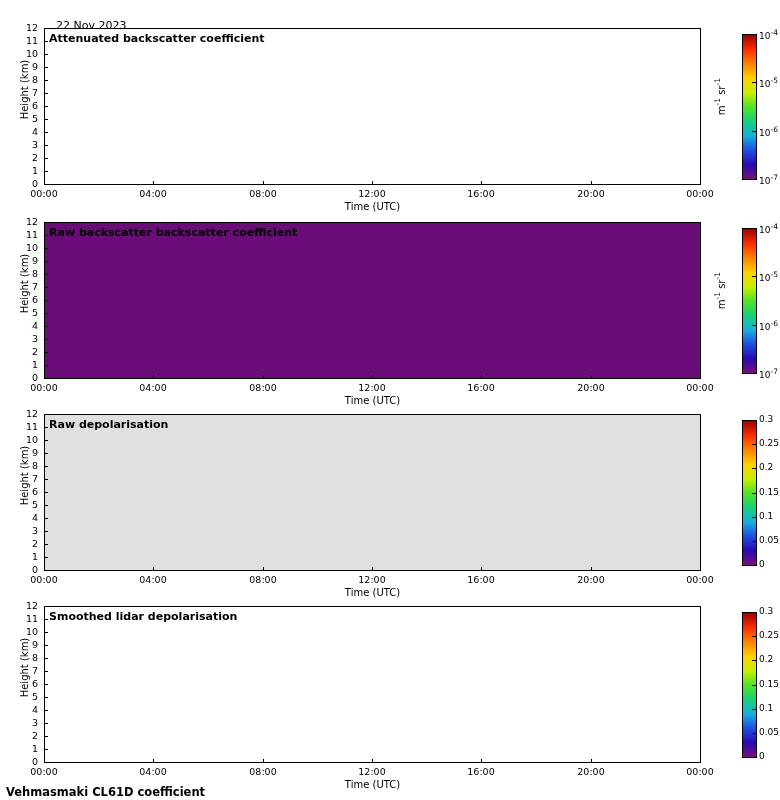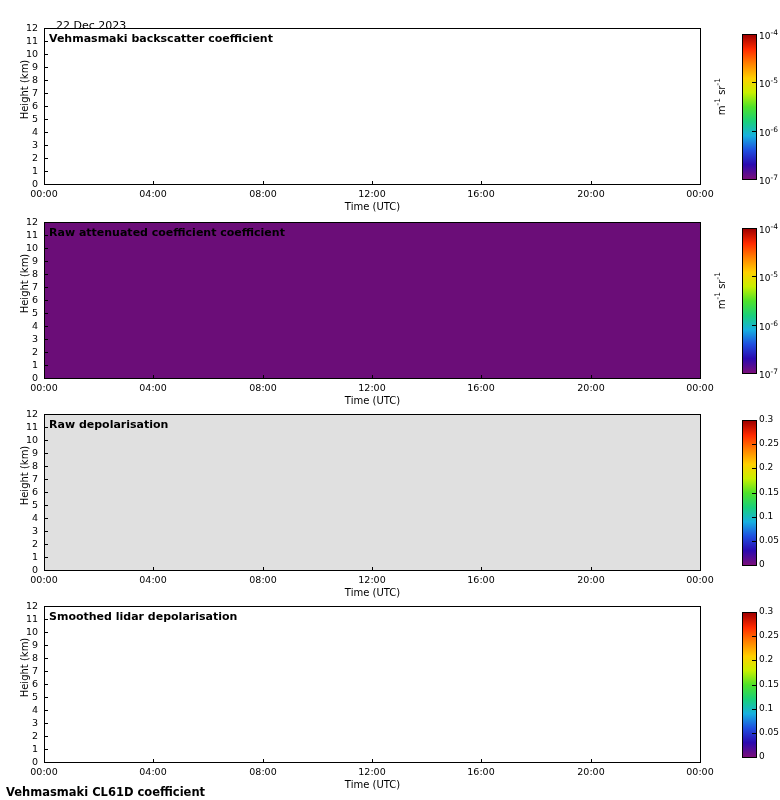--- a/index.html
+++ b/index.html
@@ -163,27 +163,27 @@
     transform-origin: center center;
     color: #000;
   }
   sup { font-size: 7.5px; }
 </style>
 </head>
 <body>
 
 <div class="page">
 
-  <div class="date-label">22 Dec 2023</div>
+  <div class="date-label">22 Nov 2023</div>
 
   <div class="panel" id="panel0" style="top:28px;">
       <div class="plot-frame">
         <div class="plot-fill" style="background:#ffffff;"></div>
       </div>
-      <div class="panel-title">Vehmasmaki backscatter coefficient</div>
+      <div class="panel-title">Attenuated backscatter coefficient</div>
       <div class="ylabel">Height (km)</div>
       <div class="ytickmark" style="top:0px;"></div>
       <div class="ytick" style="top:-6px;">12</div>
       <div class="ytickmark" style="top:13px;"></div>
       <div class="ytick" style="top:7px;">11</div>
       <div class="ytickmark" style="top:26px;"></div>
       <div class="ytick" style="top:20px;">10</div>
       <div class="ytickmark" style="top:39px;"></div>
       <div class="ytick" style="top:33px;">9</div>
       <div class="ytickmark" style="top:52px;"></div>
@@ -229,21 +229,21 @@
       <div class="cbar-tickmark" style="top:103px;"></div>
       <div class="cbar-tick" style="top:97px;">10<sup>-6</sup></div>
       <div class="cbar-tickmark" style="top:151px;"></div>
       <div class="cbar-tick" style="top:145px;">10<sup>-7</sup></div>
       <div class="cbar-unit">m<sup>-1</sup> sr<sup>-1</sup></div>
     </div>
   <div class="panel" id="panel1" style="top:222px;">
       <div class="plot-frame">
         <div class="plot-fill" style="background:#6b0d78;"></div>
       </div>
-      <div class="panel-title">Raw attenuated coefficient coefficient</div>
+      <div class="panel-title">Raw backscatter backscatter coefficient</div>
       <div class="ylabel">Height (km)</div>
       <div class="ytickmark" style="top:0px;"></div>
       <div class="ytick" style="top:-6px;">12</div>
       <div class="ytickmark" style="top:13px;"></div>
       <div class="ytick" style="top:7px;">11</div>
       <div class="ytickmark" style="top:26px;"></div>
       <div class="ytick" style="top:20px;">10</div>
       <div class="ytickmark" style="top:39px;"></div>
       <div class="ytick" style="top:33px;">9</div>
       <div class="ytickmark" style="top:52px;"></div>

